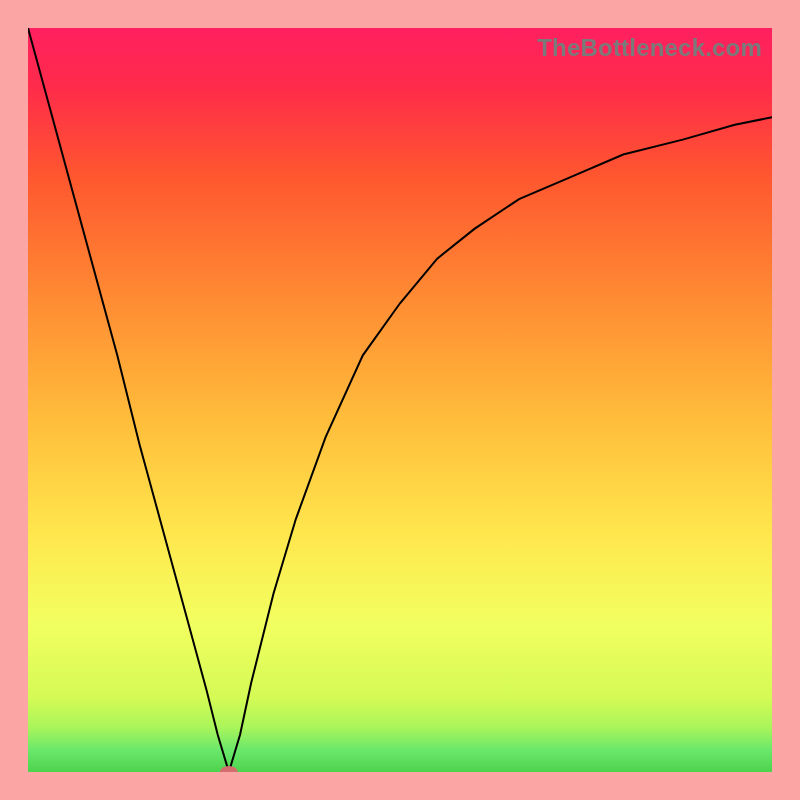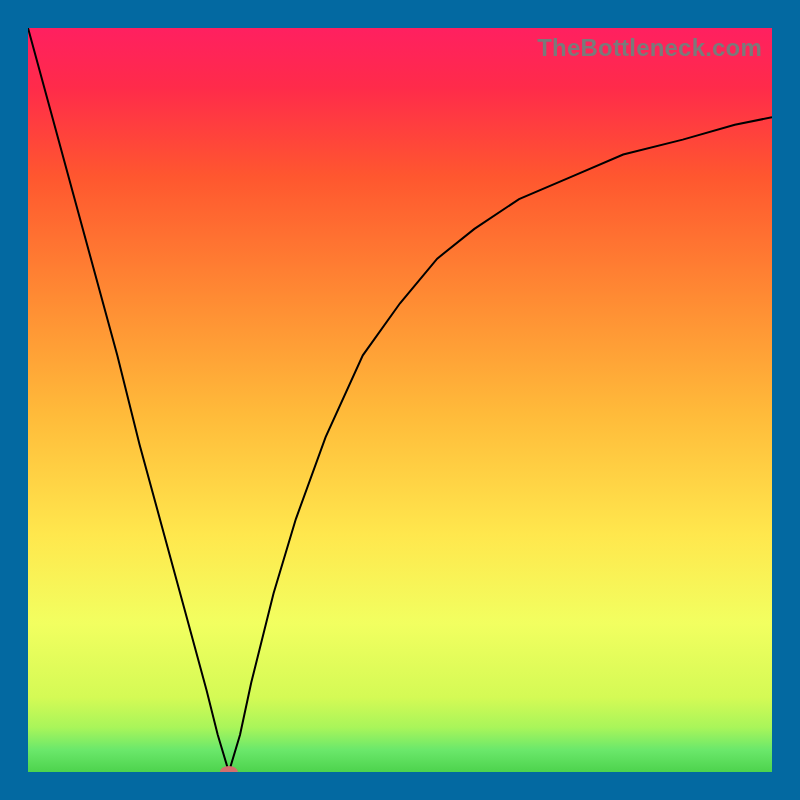--- a/index.html
+++ b/index.html
@@ -1,21 +1,21 @@
 <!DOCTYPE html>
 <html><head>
 <meta charset="utf-8">
 <style>
   * { margin: 0; padding: 0; box-sizing: border-box; }
   html, body { width: 800px; height: 800px; overflow: hidden; background: #000; }
   .frame {
     position: relative;
     width: 800px;
     height: 800px;
-    background: #0369a1;
+    background: #fca5a5;
     padding-left: 19px;
   }
   .plot-area {
     position: absolute;
     left: 28px;
     top: 28px;
     width: 744px;
     height: 744px;
     background: linear-gradient(to top, #4dd34d 0%, #6be86b 3%, #a9f55a 6%, #d4fa55 10%, #f2ff60 20%, #ffe74d 32%, #ffbb3a 48%, #ff8a33 64%, #ff572f 80%, #ff2b4a 92%, #ff2060 100%);
   }

